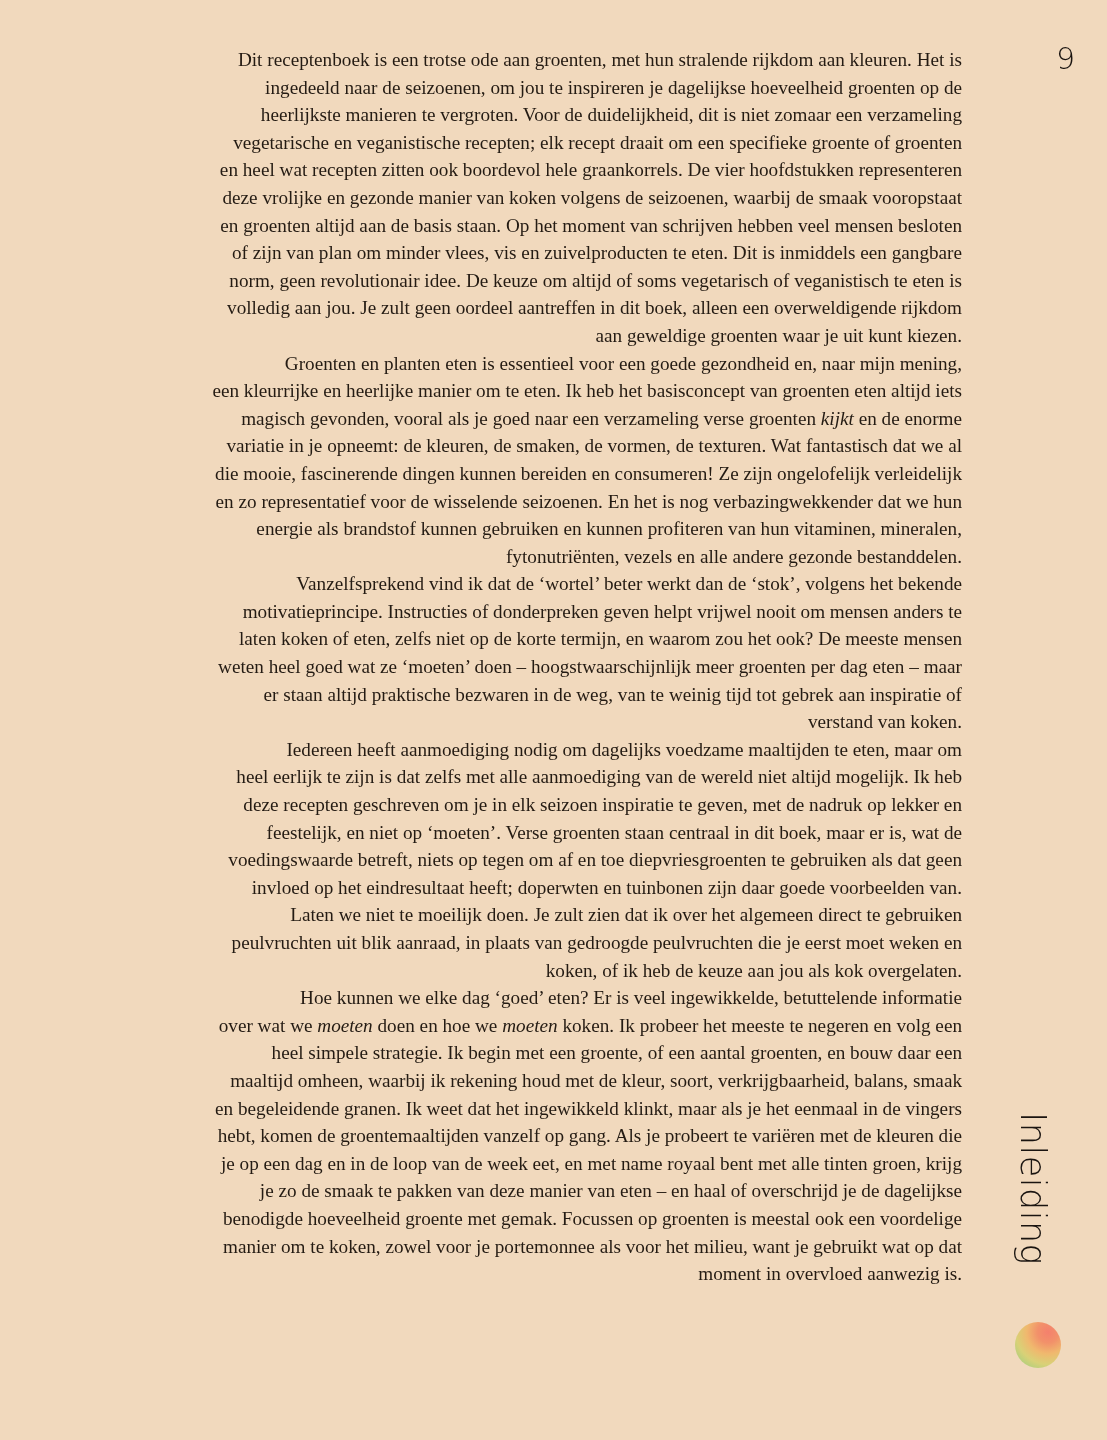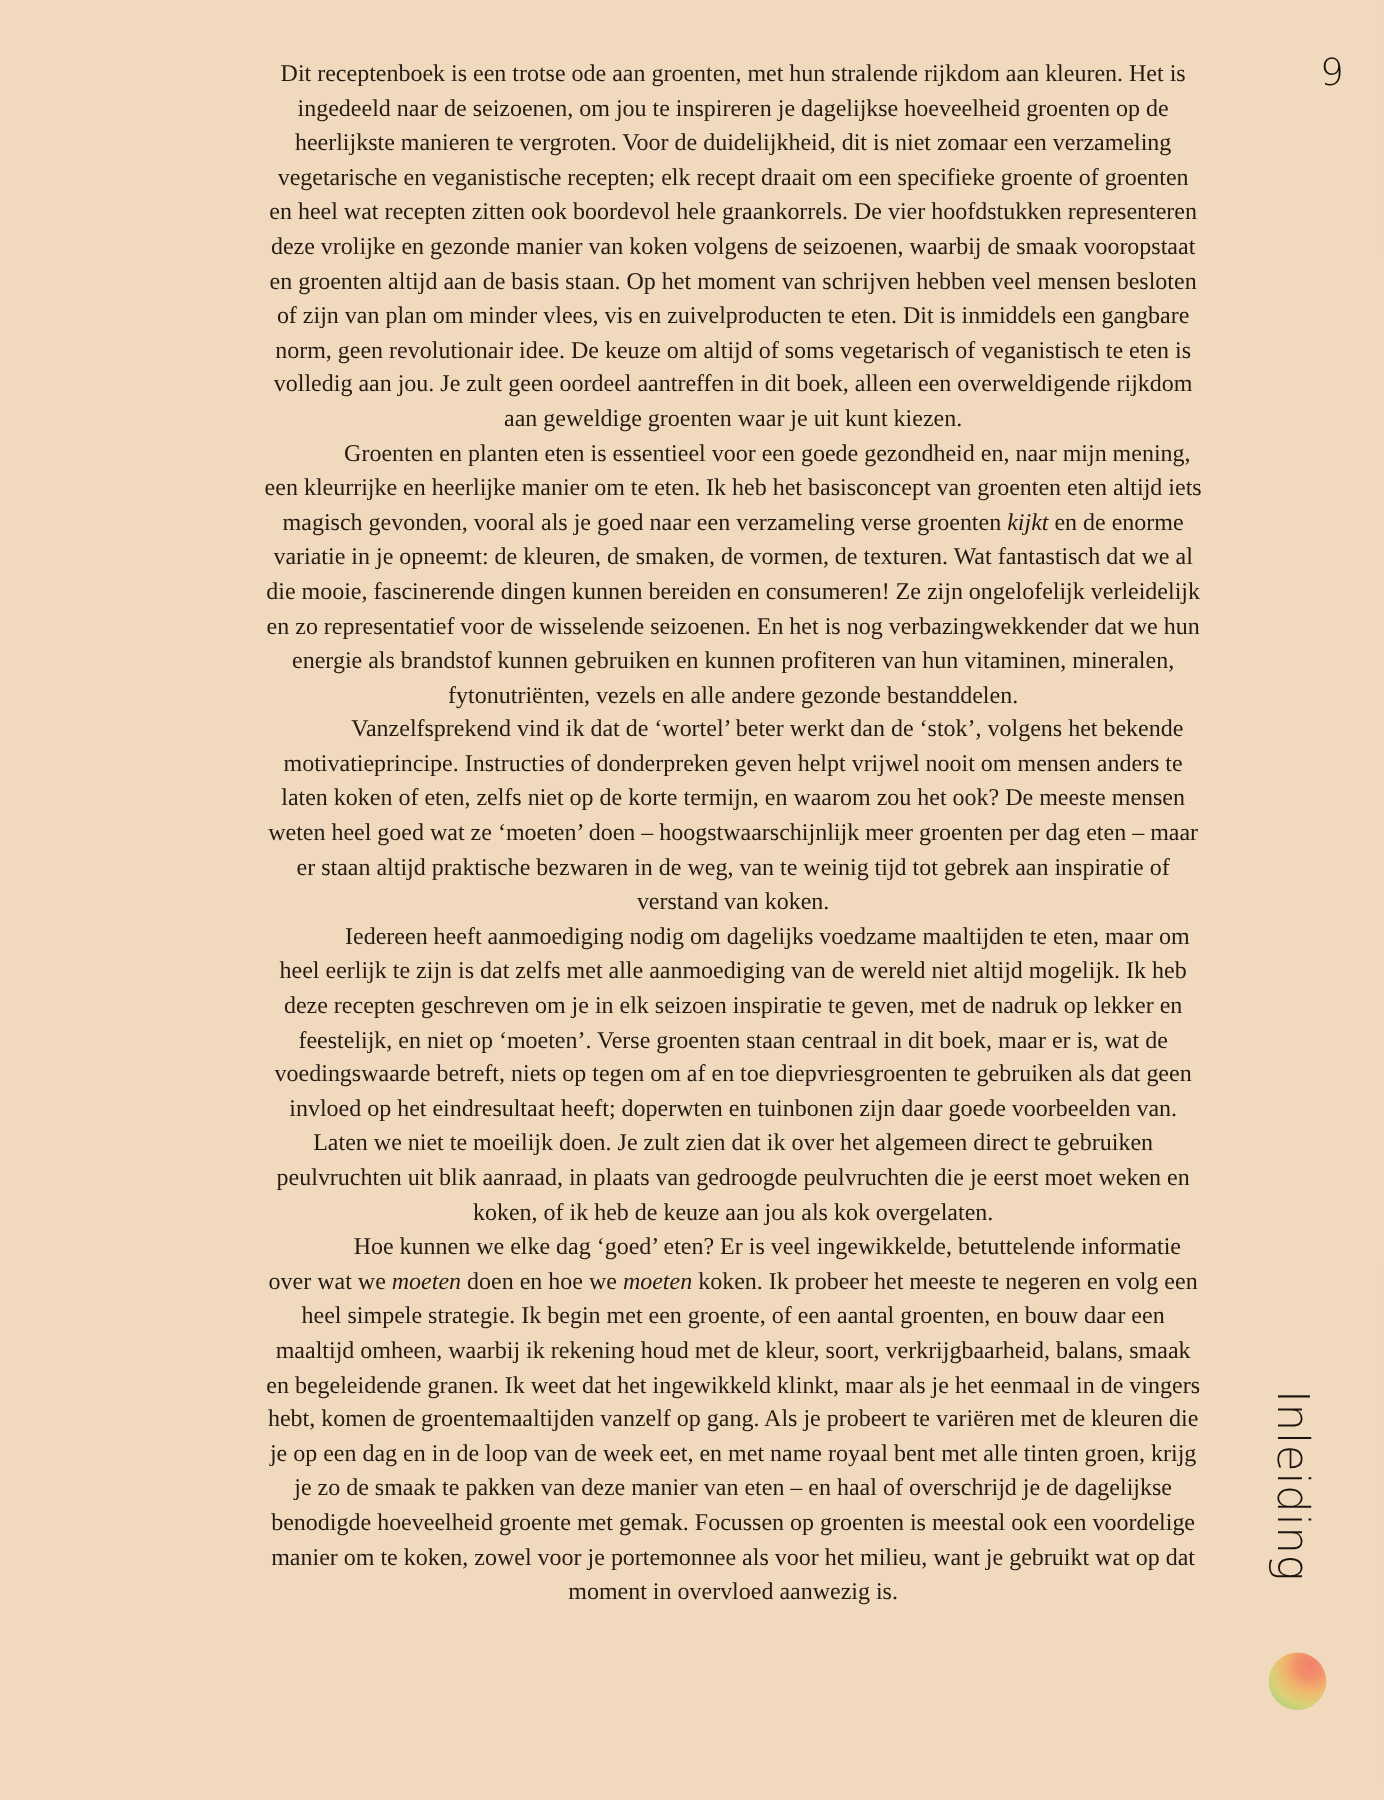--- a/index.html
+++ b/index.html
@@ -38,21 +38,21 @@
 
   
   .column {
     position: absolute;
     left: 211px;
     top: 46px;
     width: 751px;
     color: #241b13;
     font-size: 19.2px;
     line-height: 27.6px;
-    text-align: center;
+    text-align: right;
     hyphens: none;
   }
 
   .column p {
     margin: 0;
     text-indent: 0;
   }
   .column p.indent {
     text-indent: 2.85em;
   }

